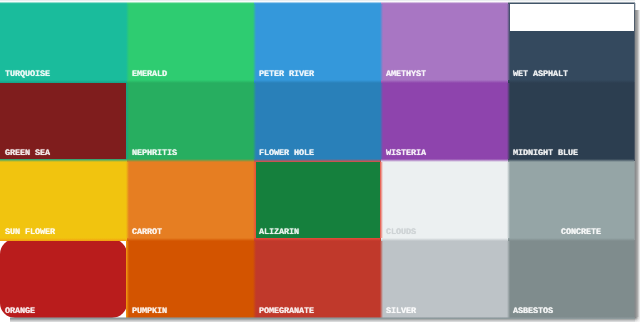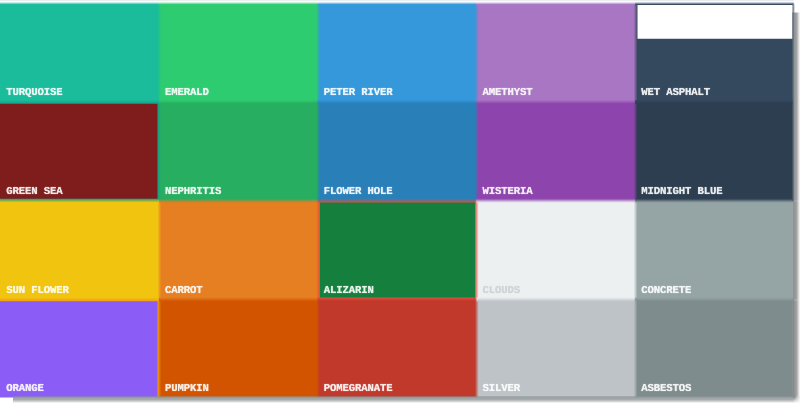--- a/index.html
+++ b/index.html
@@ -72,23 +72,23 @@
     <div class="swatch" style="background: rgb(230, 126, 34);">
       <span class="label" style="color: rgb(255, 255, 255);">CARROT</span>
     </div>
     <div class="swatch" style="background: #15803d;">
       <span class="label" style="color: rgb(255, 255, 255);">ALIZARIN</span>
     </div>
     <div class="swatch" style="background: rgb(236, 240, 241);">
       <span class="label" style="color: rgb(204, 209, 211);">CLOUDS</span>
     </div>
     <div class="swatch" style="background: rgb(149, 165, 166);">
-      <span class="label" style="color: rgb(255, 255, 255);">CONCRETE</span>
+      <span class="label" style="color: rgb(255, 255, 255); margin-left: 48px;">CONCRETE</span>
     </div>
-    <div class="swatch" style="background: #8b5cf6;">
+    <div class="swatch" style="background: #b91c1c; border-radius: 15px;">
       <span class="label" style="color: rgb(255, 255, 255);">ORANGE</span>
     </div>
     <div class="swatch" style="background: rgb(211, 84, 0);">
       <span class="label" style="color: rgb(255, 255, 255);">PUMPKIN</span>
     </div>
     <div class="swatch" style="background: rgb(192, 57, 43);">
       <span class="label" style="color: rgb(255, 255, 255);">POMEGRANATE</span>
     </div>
     <div class="swatch" style="background: rgb(189, 195, 199);">
       <span class="label" style="color: rgb(255, 255, 255);">SILVER</span>

